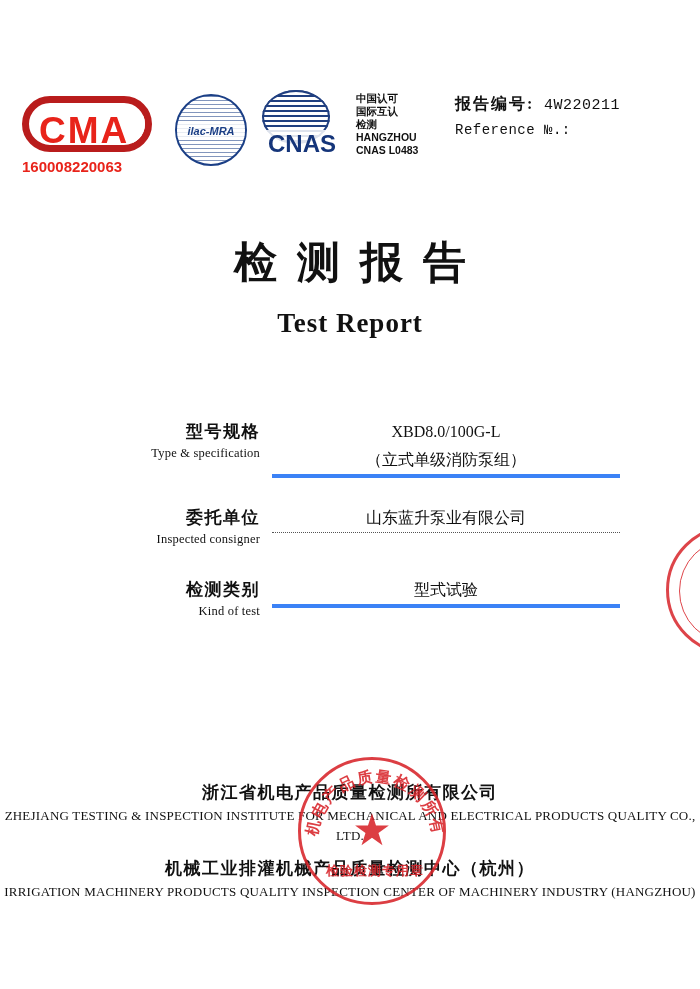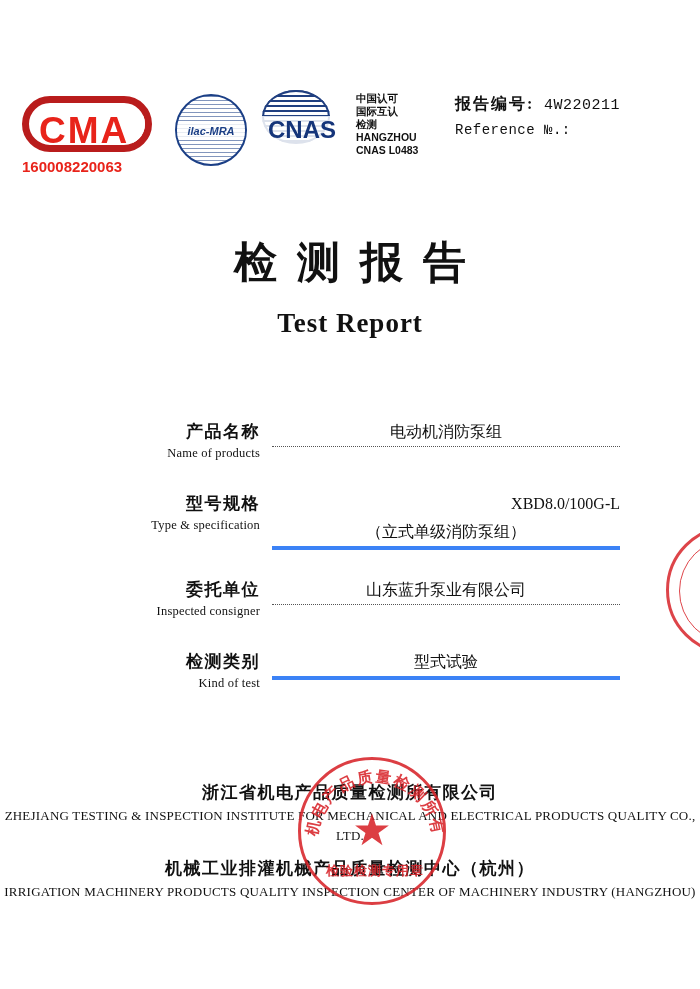--- a/index.html
+++ b/index.html
@@ -133,21 +133,21 @@
     content: "";
     position: absolute;
     left: 0; top: 0; right: 0; bottom: 0;
     border-radius: 50%;
     border: 2px solid #15357a;
     box-sizing: border-box;
   }
   .cnas-word {
     position: absolute;
     left: 0;
-    top: 26px;
+    top: 40px;
     width: 92px;
     text-align: center;
     font-family: "Liberation Sans", sans-serif;
     font-weight: bold;
     font-size: 24px;
     color: #15357a;
     background: rgba(255,255,255,0.85);
   }
 
   
@@ -403,37 +403,28 @@
     </div>
     <div class="report-no-line2">Reference №.:</div>
   </div>
 </div>
 
 <div class="title-cn">检测报告</div>
 <div class="title-en">Test   Report</div>
 
 <div class="fields">
 
-  <div class="field-row">
-    <div class="field-label">
-      <span class="cn">产品名称</span>
-      <span class="en">Name of products</span>
-    </div>
-    <div class="field-value">
-      <div class="value-line">电动机消防泵组</div>
-    </div>
-  </div>
 
   <div class="field-row tall">
     <div class="field-label">
       <span class="cn">型号规格</span>
       <span class="en">Type &amp; specification</span>
     </div>
     <div class="field-value">
-      <div class="value-line" style="border-bottom:none;text-align:right;">XBD8.0/100G-L</div>
+      <div class="value-line" style="border-bottom:none;">XBD8.0/100G-L</div>
       <div class="value-line second solid">（立式单级消防泵组）</div>
     </div>
   </div>
 
   <div class="field-row">
     <div class="field-label">
       <span class="cn">委托单位</span>
       <span class="en">Inspected consigner</span>
     </div>
     <div class="field-value">

